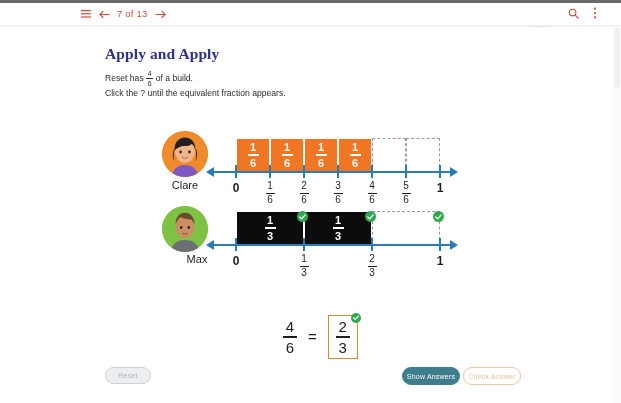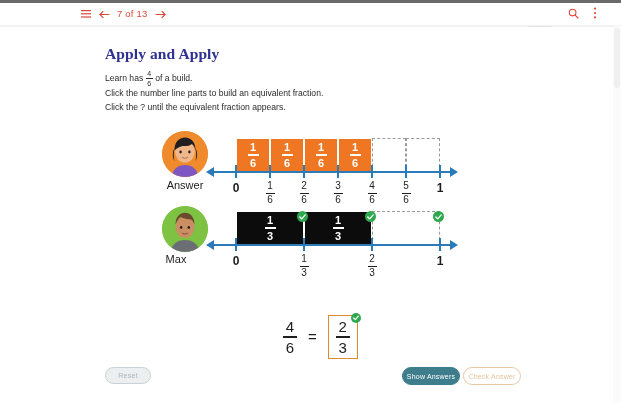--- a/index.html
+++ b/index.html
@@ -173,48 +173,47 @@
       <path d="M7.9 2.1c1.7 1.2 1.7 4.6 0 5.8" stroke="#4a4a4a" stroke-width=".9" fill="none" stroke-linecap="round"></path>
     </svg>
   </div>
 
   <div class="content">
 
     <div class="title">Apply and Apply</div>
 
     <div class="instr">
       <div class="instr-row">
-        <span>Learn has</span>
+        <span>Reset has</span>
         <span class="frac-inline">
           <span class="num">4</span>
           <span class="bar"></span>
           <span class="den">6</span>
         </span>
         <span>of a build.</span>
       </div>
-      <div class="instr-row">Click the number line parts to build an equivalent fraction.</div>
       <div class="instr-row">Click the ? until the equivalent fraction appears.</div>
     </div>
 
     <div class="widget">
 
       <div class="avatar" style="left:162px;top:104px;width:46px;height:46px;background:#ef8b2c;">
         <svg width="46" height="46" viewBox="0 0 46 46">
           <circle cx="23" cy="23" r="23" fill="#ef8b2c"></circle>
           <path d="M10 46c0-7.5 5.8-12 13-12s13 4.5 13 12z" fill="#7e57c2"></path>
           <ellipse cx="23" cy="20" rx="10" ry="11.5" fill="#f0b88a"></ellipse>
           <path d="M12.6 19.5c-.5-8 4.4-13 10.4-13s10.9 5 10.4 13c-.6-3.4-2-5.4-3.6-6.6-2.3 1.9-5.9 2.6-9.2 2-3 .8-6.3 2.1-8 4.6z" fill="#231f20"></path>
           <path d="M12.9 17c-1.6 4.3-1.4 9.6-.3 13.2-2.3-3.3-2.6-9.6.3-13.2z" fill="#231f20"></path>
           <path d="M33.1 17c1.6 4.3 1.4 9.6.3 13.2 2.3-3.3 2.6-9.6-.3-13.2z" fill="#231f20"></path>
           <ellipse cx="18.6" cy="21" rx="1.2" ry="1.4" fill="#231f20"></ellipse>
           <ellipse cx="27.4" cy="21" rx="1.2" ry="1.4" fill="#231f20"></ellipse>
           <path d="M20.4 26.3c1.6 1.2 3.6 1.2 5.2 0" stroke="#b5795a" stroke-width="1.1" fill="none" stroke-linecap="round"></path>
         </svg>
       </div>
-      <div class="avatar-name" style="left:150px;top:152px;">Answer</div>
+      <div class="avatar-name" style="left:150px;top:152px;">Clare</div>
 
       <div class="nl" style="left:0;top:0;">
 
         <div class="seg seg-orange" style="left:236px;top:111px;width:34px;height:34px;">
           <span class="frac-b">
             <span class="num">1</span>
             <span class="bar"></span>
             <span class="den">6</span>
           </span>
         </div>
@@ -288,21 +287,21 @@
         <svg width="46" height="46" viewBox="0 0 46 46">
           <circle cx="23" cy="23" r="23" fill="#7dc242"></circle>
           <path d="M9 46c0-7.5 6-12 14-12s14 4.5 14 12z" fill="#6b6f73"></path>
           <ellipse cx="23" cy="21" rx="9.5" ry="11" fill="#c98e62"></ellipse>
           <path d="M13.6 18.5c-.4-7.2 4-11.8 9.4-11.8s9.8 4.6 9.4 11.8c-1-2.6-2.1-4-3.4-4.9-3.4-.5-7.8-1.2-10.6-2.6-1.9 1.6-3.8 4.3-4.8 7.5z" fill="#6b4a2f"></path>
           <ellipse cx="19.2" cy="21.5" rx="1.2" ry="1.4" fill="#231f20"></ellipse>
           <ellipse cx="26.8" cy="21.5" rx="1.2" ry="1.4" fill="#231f20"></ellipse>
           <path d="M20.6 27.2c1.5 1 3.3 1 4.8 0" stroke="#8c5a38" stroke-width="1.1" fill="none" stroke-linecap="round"></path>
         </svg>
       </div>
-      <div class="avatar-name" style="left:141px;top:226px;">Max</div>
+      <div class="avatar-name" style="left:162px;top:226px;">Max</div>
 
       <div class="nl" style="left:0;top:0;">
 
         <div class="seg seg-black" style="left:236px;top:184px;width:68px;height:34px;">
           <span class="frac-b">
             <span class="num">1</span>
             <span class="bar"></span>
             <span class="den">3</span>
           </span>
         </div>

